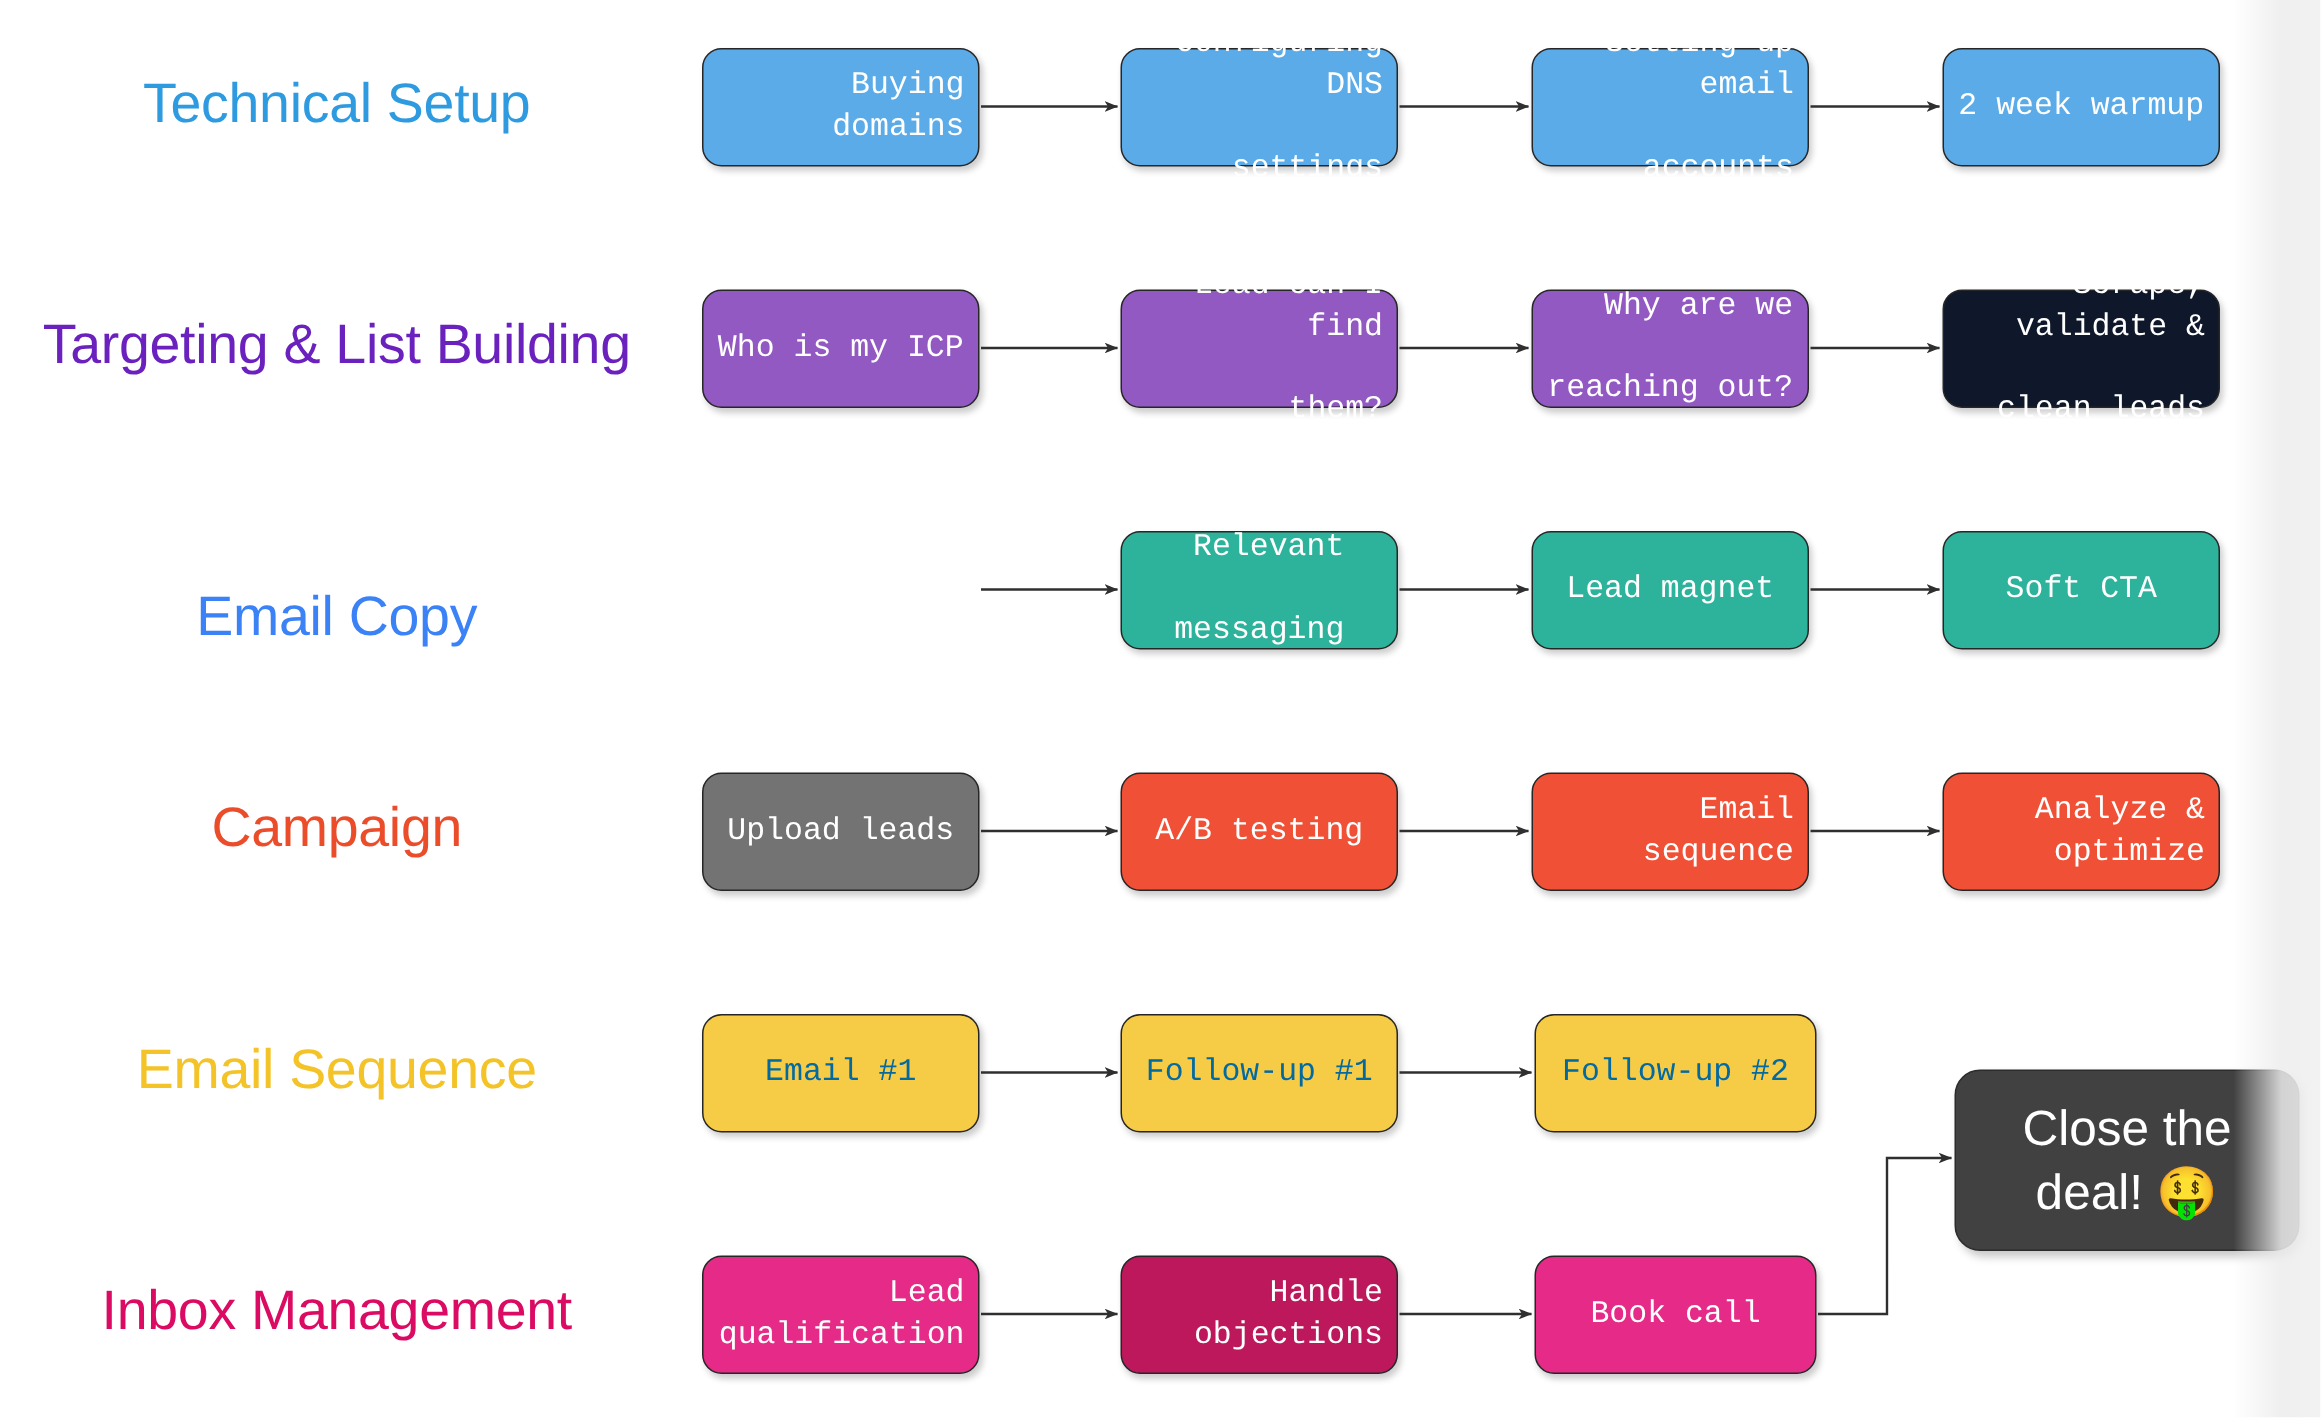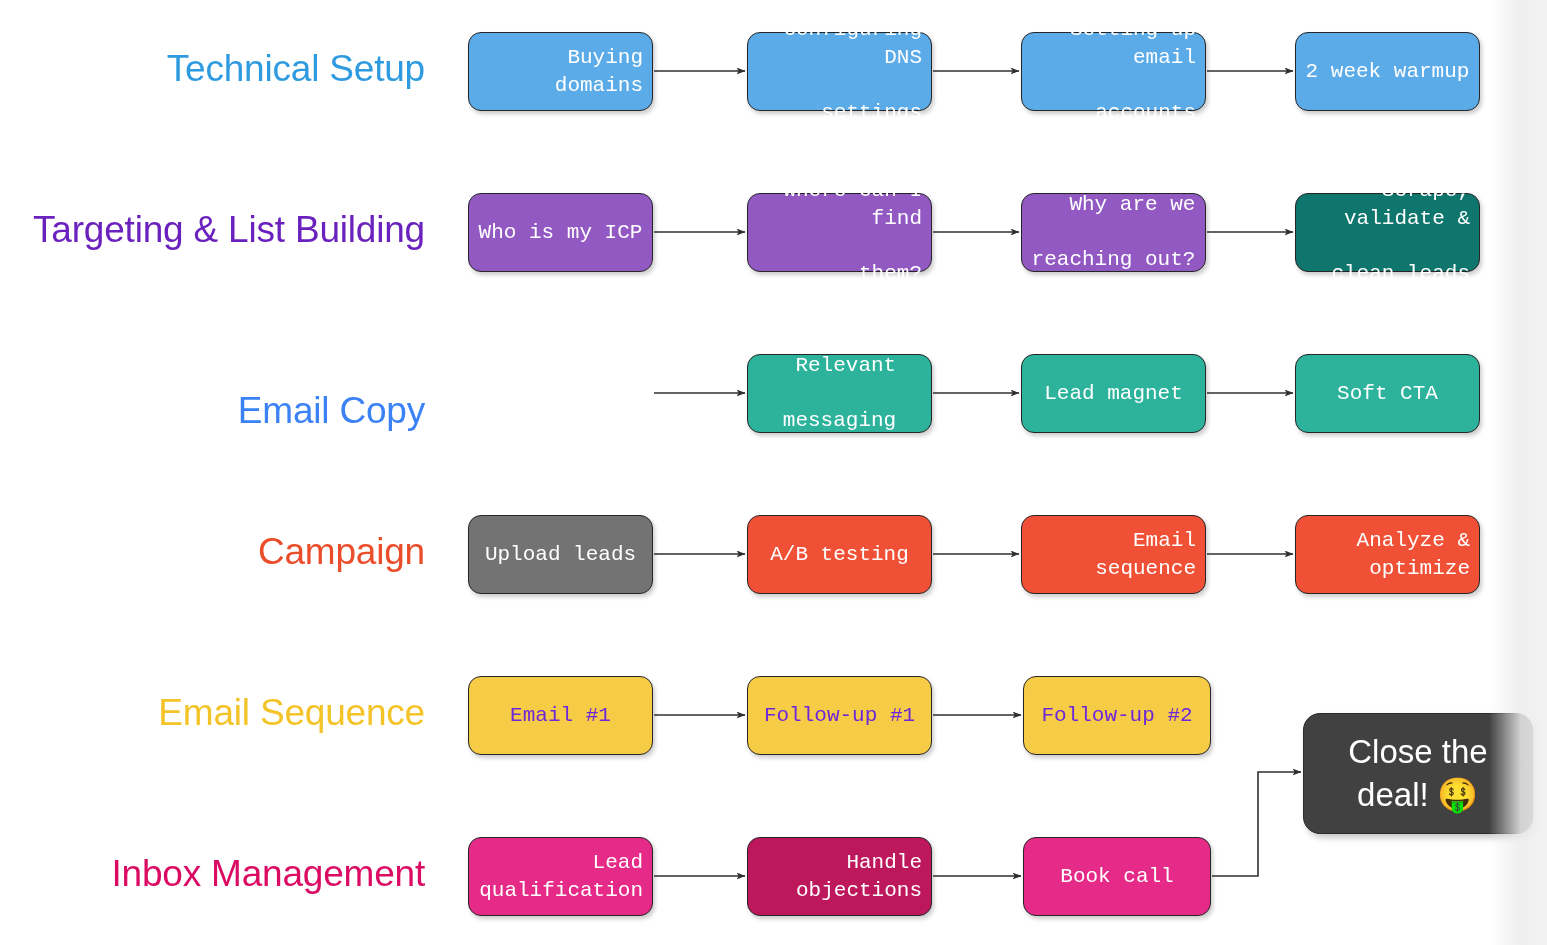--- a/index.html
+++ b/index.html
@@ -17,22 +17,22 @@
   }
   
   .edge-band{
     position:absolute;top:0;right:0;width:58px;height:945px;
     background:linear-gradient(to right,rgba(255,255,255,0) 0%,rgba(236,236,236,0.85) 55%,rgba(241,241,241,0.9) 100%);
     pointer-events:none;
   }
   .row{position:absolute;left:0;width:1547px;height:150px;}
   .row-label{
     position:absolute;
-    left:0;width:425px;
-    text-align:right;
+    left:12px;width:425px;
+    text-align:center;
     font-size:37px;
     line-height:1.05;
     font-weight:400;
     letter-spacing:-0.2px;
     white-space:nowrap;
   }
   .node{
     position:absolute;
     box-sizing:border-box;
     border:1.3px solid #262626;
@@ -40,21 +40,21 @@
     display:flex;align-items:center;justify-content:center;
     text-align:right;
     font-size:21px;
     line-height:1.33;
     padding:4px 9px;
     box-shadow:2px 3px 4px rgba(0,0,0,0.20);
     font-family:Liberation Mono, monospace;
   }
   .node span{display:block;}
   .node.light-text{color:#ffffff;}
-  .node.dark-text{color:#6d28d9;}
+  .node.dark-text{color:#0369a1;}
 
   .closing-node{
     position:absolute;
     box-sizing:border-box;
     background:#414141;
     border:1.3px solid #2b2b2b;
     border-radius:17px;
     color:#ffffff;
     display:flex;align-items:center;justify-content:center;
     text-align:center;
@@ -106,31 +106,31 @@
   <div class="row" style="top:161px;">
     <div class="row-label" style="top:50px;color:#6A21BE;">Targeting &amp; List Building</div>
 
     <div class="node light-text" style="left:468px;top:32px;width:185px;height:79px;background:#9259C3;">
       <span>
           <span>Who is my ICP</span>
         </span>
     </div>
     <div class="node light-text" style="left:747px;top:32px;width:185px;height:79px;background:#9259C3;">
       <span>
-        <span>Where can I find</span><br>
+        <span>Lead can I find</span><br>
         <span>them?</span>
       </span>
     </div>
     <div class="node light-text" style="left:1021px;top:32px;width:185px;height:79px;background:#9259C3;">
       <span>
         <span>Why are we</span><br>
         <span>reaching out?</span>
       </span>
     </div>
-    <div class="node light-text" style="left:1295px;top:32px;width:185px;height:79px;background:#0f766e;">
+    <div class="node light-text" style="left:1295px;top:32px;width:185px;height:79px;background:#0f172a;">
       <span>
         <span>Scrape, validate &amp;</span><br>
         <span>clean leads</span>
       </span>
     </div>
   </div>
 
   <div class="row" style="top:322px;">
     <div class="row-label" style="top:50px;color:#3b82f6;margin-top:20px;">Email Copy</div>
 

